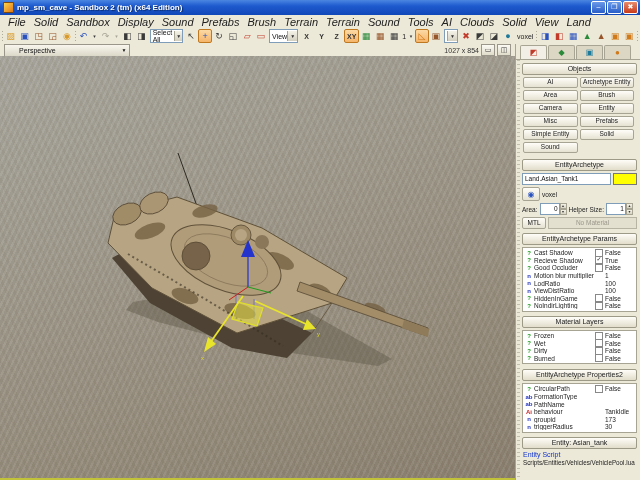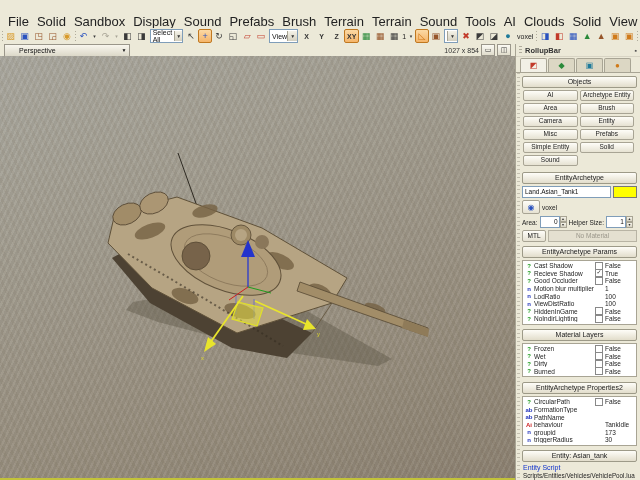--- a/index.html
+++ b/index.html
@@ -9,21 +9,21 @@
   
   .titlebar{position:absolute;top:0;left:0;right:0;height:15px;background:linear-gradient(180deg,#4a86e0 0%,#1e5ace 40%,#1047b8 100%);display:flex;align-items:center;padding:0 2px;color:#fff;}
   .appicon{width:9px;height:9px;background:linear-gradient(135deg,#ffd24a,#e07818);border:1px solid #7a4a10;margin:0 3px 0 1px;}
   .wtitle{font-weight:bold;font-size:8px;text-shadow:1px 1px 1px #0a2a6a;flex:1;white-space:nowrap;overflow:hidden;}
   .wbtns{display:flex;gap:1px;}
   .wbtn{width:13px;height:11px;border:1px solid #fff;border-radius:2px;background:linear-gradient(180deg,#6a9ae8,#2a5ec8);color:#fff;font-size:7px;line-height:10px;text-align:center;}
   .wbtn.close{background:linear-gradient(180deg,#e88a6a,#c83a1a);}
 
   
   .menubar{position:absolute;top:15px;left:0;right:0;height:13px;display:flex;align-items:center;background:#ece9d8;padding-left:4px;border-bottom:1px solid #e0dccb;}
-  .menuitem{padding:0 4px;font-size:13px;color:#222;}
+  .menuitem{padding:0 4px;font-size:11px;color:#222;font-style:italic;}
 
   
   .toolbar{position:absolute;top:28px;left:0;right:0;height:16px;display:flex;align-items:center;background:#ece9d8;border-bottom:1px solid #d8d4c4;padding:0 1px;gap:0;}
   .grip{width:4px;height:11px;margin:0 1px;background:repeating-linear-gradient(180deg,#b0ac9c 0 1px,transparent 1px 3px);}
   .tgroup{display:flex;align-items:center;gap:0;}
   .tbtn{width:12px;height:12px;display:inline-flex;align-items:center;justify-content:center;font-size:9px;line-height:12px;border:1px solid transparent;border-radius:2px;}
   .tbtn.drop{width:6px;font-size:5px;}
   .tbtn.active{background:linear-gradient(180deg,#fcd9a4,#f5b56a);border:1px solid #c07820;}
   .c-yellow{color:#d89a2a}.c-blue{color:#2a52bf}.c-brown{color:#96552a}.c-dark{color:#3a3a3a}
   .c-red{color:#c23a2a}.c-green{color:#2a8a3a}.c-teal{color:#1e7a9a}.c-orange{color:#d07a1a}.c-gray{color:#a8a496}
@@ -86,38 +86,47 @@
   .pcheck.none{visibility:hidden;}
   .pcheck.checked::after{content:"✓";}
   .bluelabel{color:#1133cc;font-size:7px;margin:2px 0 1px 1px;}
   .scriptpath{font-size:6.3px;color:#222;margin:0 0 2px 1px;white-space:nowrap;}
 </style>
 </head>
 <body>
 
 <div id="app">
 
+  <div class="titlebar">
+    <span class="appicon"></span>
+    <span class="wtitle">mp_sm_cave - Sandbox 2 (tm) (x64 Edition)</span>
+    <span class="wbtns">
+      <span class="wbtn">–</span>
+      <span class="wbtn">❐</span>
+      <span class="wbtn close">✖</span>
+    </span>
+  </div>
 
   <div class="menubar">
       <span class="menuitem">File</span>
       <span class="menuitem">Solid</span>
       <span class="menuitem">Sandbox</span>
       <span class="menuitem">Display</span>
       <span class="menuitem">Sound</span>
       <span class="menuitem">Prefabs</span>
       <span class="menuitem">Brush</span>
       <span class="menuitem">Terrain</span>
       <span class="menuitem">Terrain</span>
       <span class="menuitem">Sound</span>
       <span class="menuitem">Tools</span>
       <span class="menuitem">AI</span>
       <span class="menuitem">Clouds</span>
       <span class="menuitem">Solid</span>
       <span class="menuitem">View</span>
-      <span class="menuitem">Game</span>
+      <span class="menuitem">Land</span>
     </div>
 
   <div class="toolbar">
     <span class="grip"></span>
     <span class="tgroup">
         <span class="tbtn c-yellow">▨</span>
         <span class="tbtn c-blue">▣</span>
         <span class="tbtn c-brown">◳</span>
         <span class="tbtn c-brown">◲</span>
         <span class="tbtn c-yellow">◉</span>
@@ -251,25 +260,20 @@
             <polygon points="316,273 303,274 307,263" fill="#e8e42c"></polygon>
             <text x="201" y="304" font-size="6" fill="#d8d428">x</text>
             <text x="317" y="280" font-size="6" fill="#d8d428">y</text>
           </g>
         </svg>
         <div class="vbottom"></div>
       </div>
     </div>
 
     <div class="rollup">
-      <div class="rbar">
-        <span class="rgrip"></span>
-        <span class="rtitle">RollupBar</span>
-        <span class="pin">▪</span>
-      </div>
       <div class="rtabs">
           <span class="rtab c-red active">◩</span>
           <span class="rtab c-green">◆</span>
           <span class="rtab c-teal">▣</span>
           <span class="rtab c-orange">●</span>
         </div>
       <div class="rcontent">
 
         <div class="rhead">Objects</div>
         <div class="objgrid">

